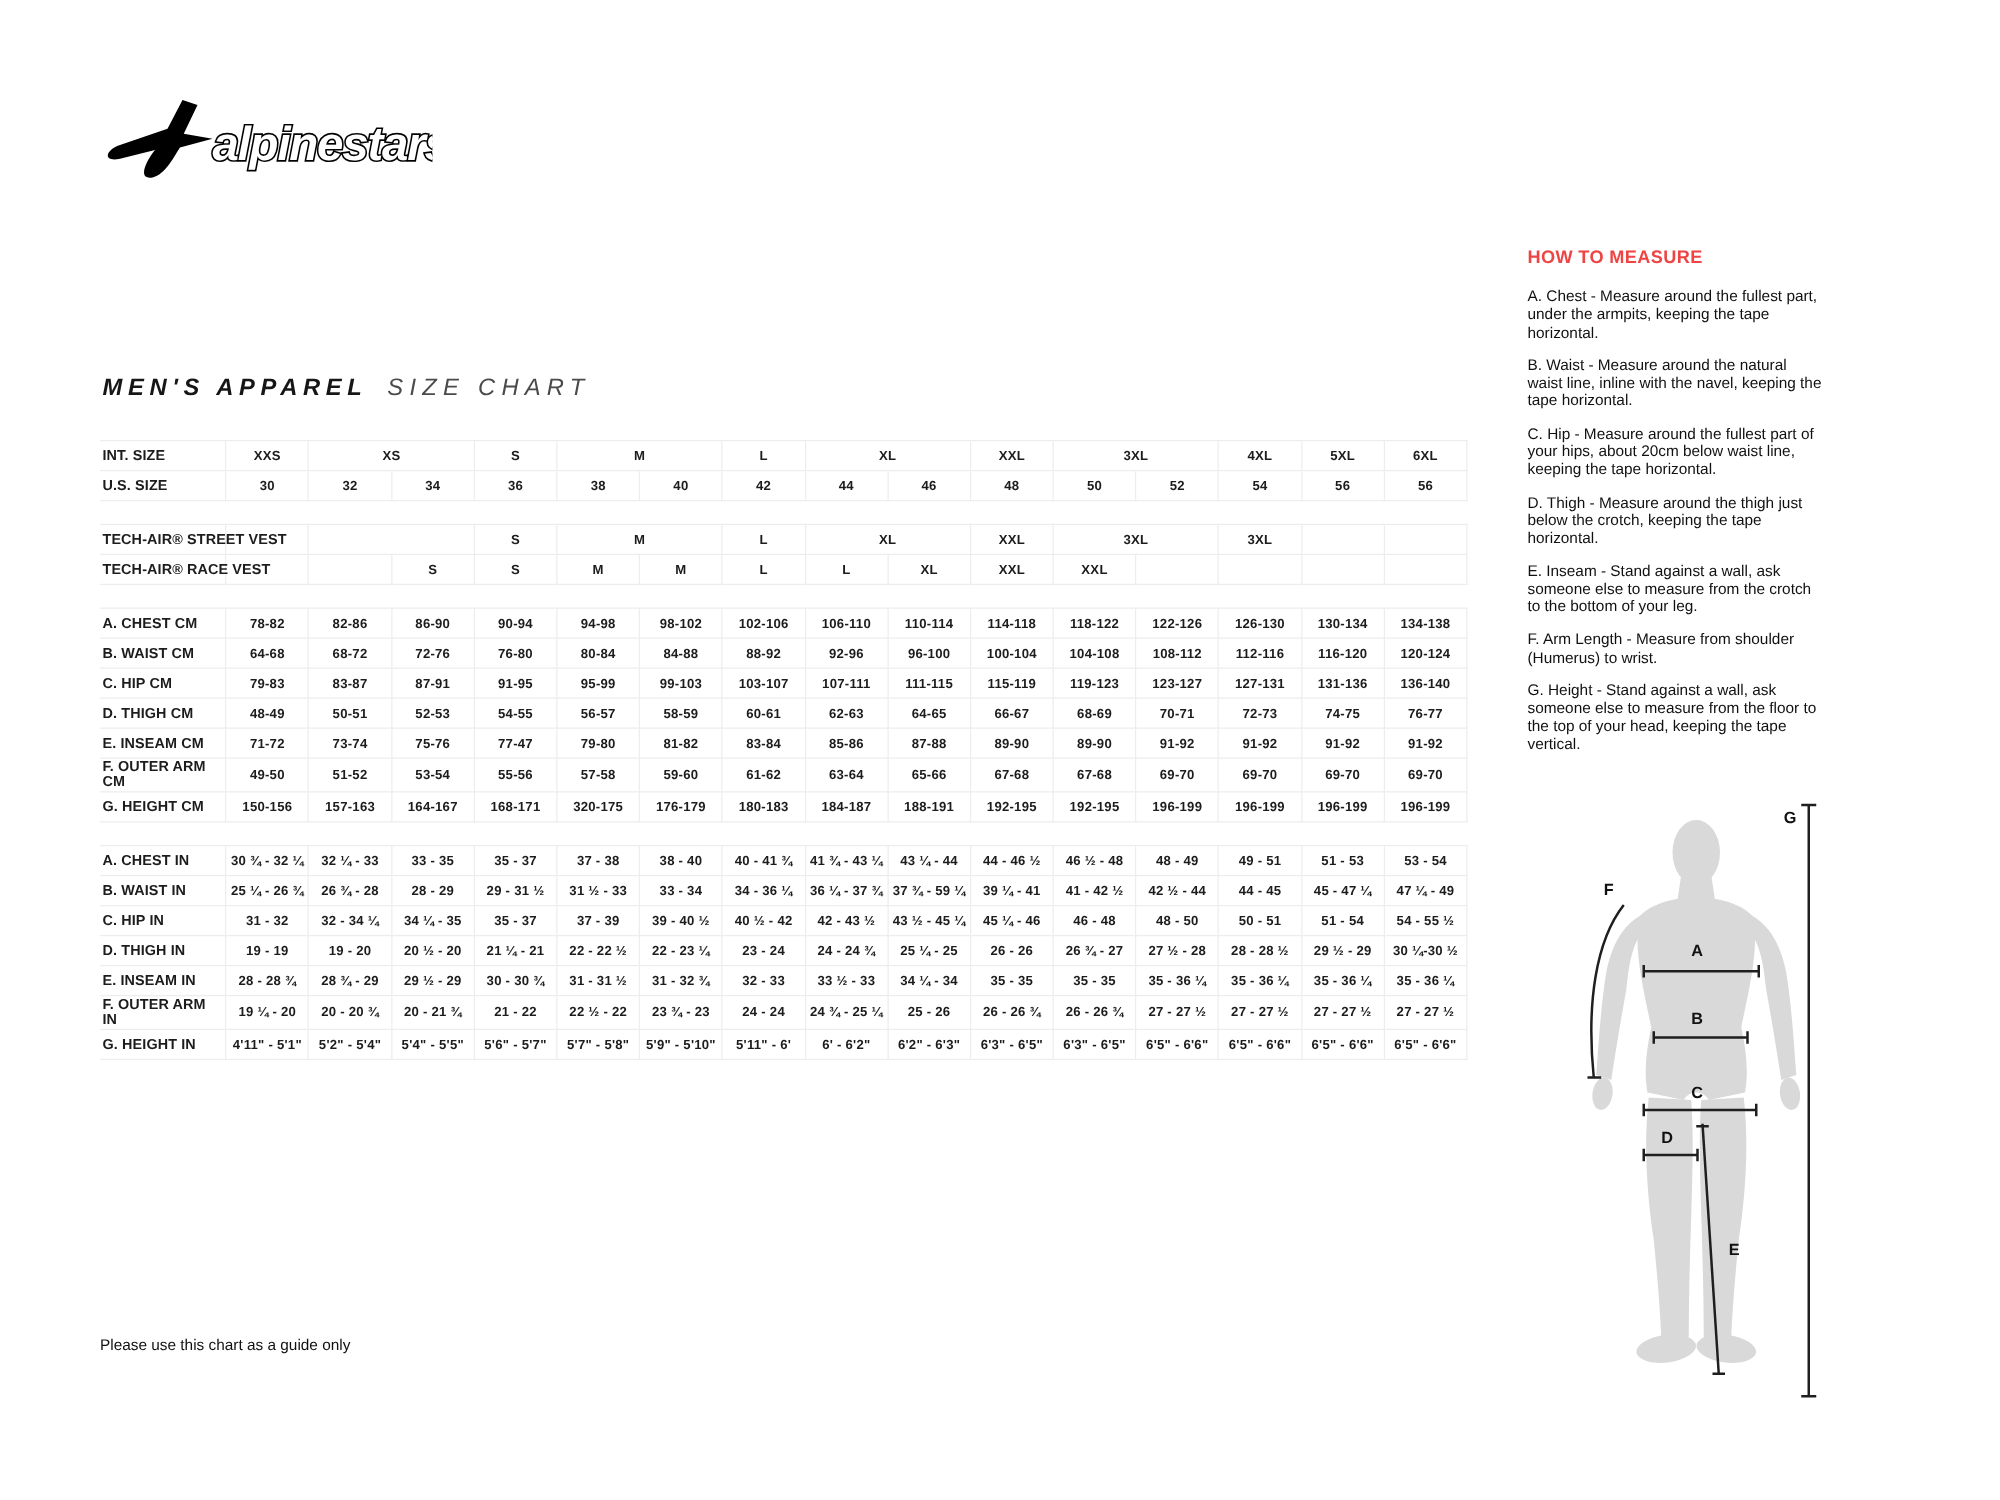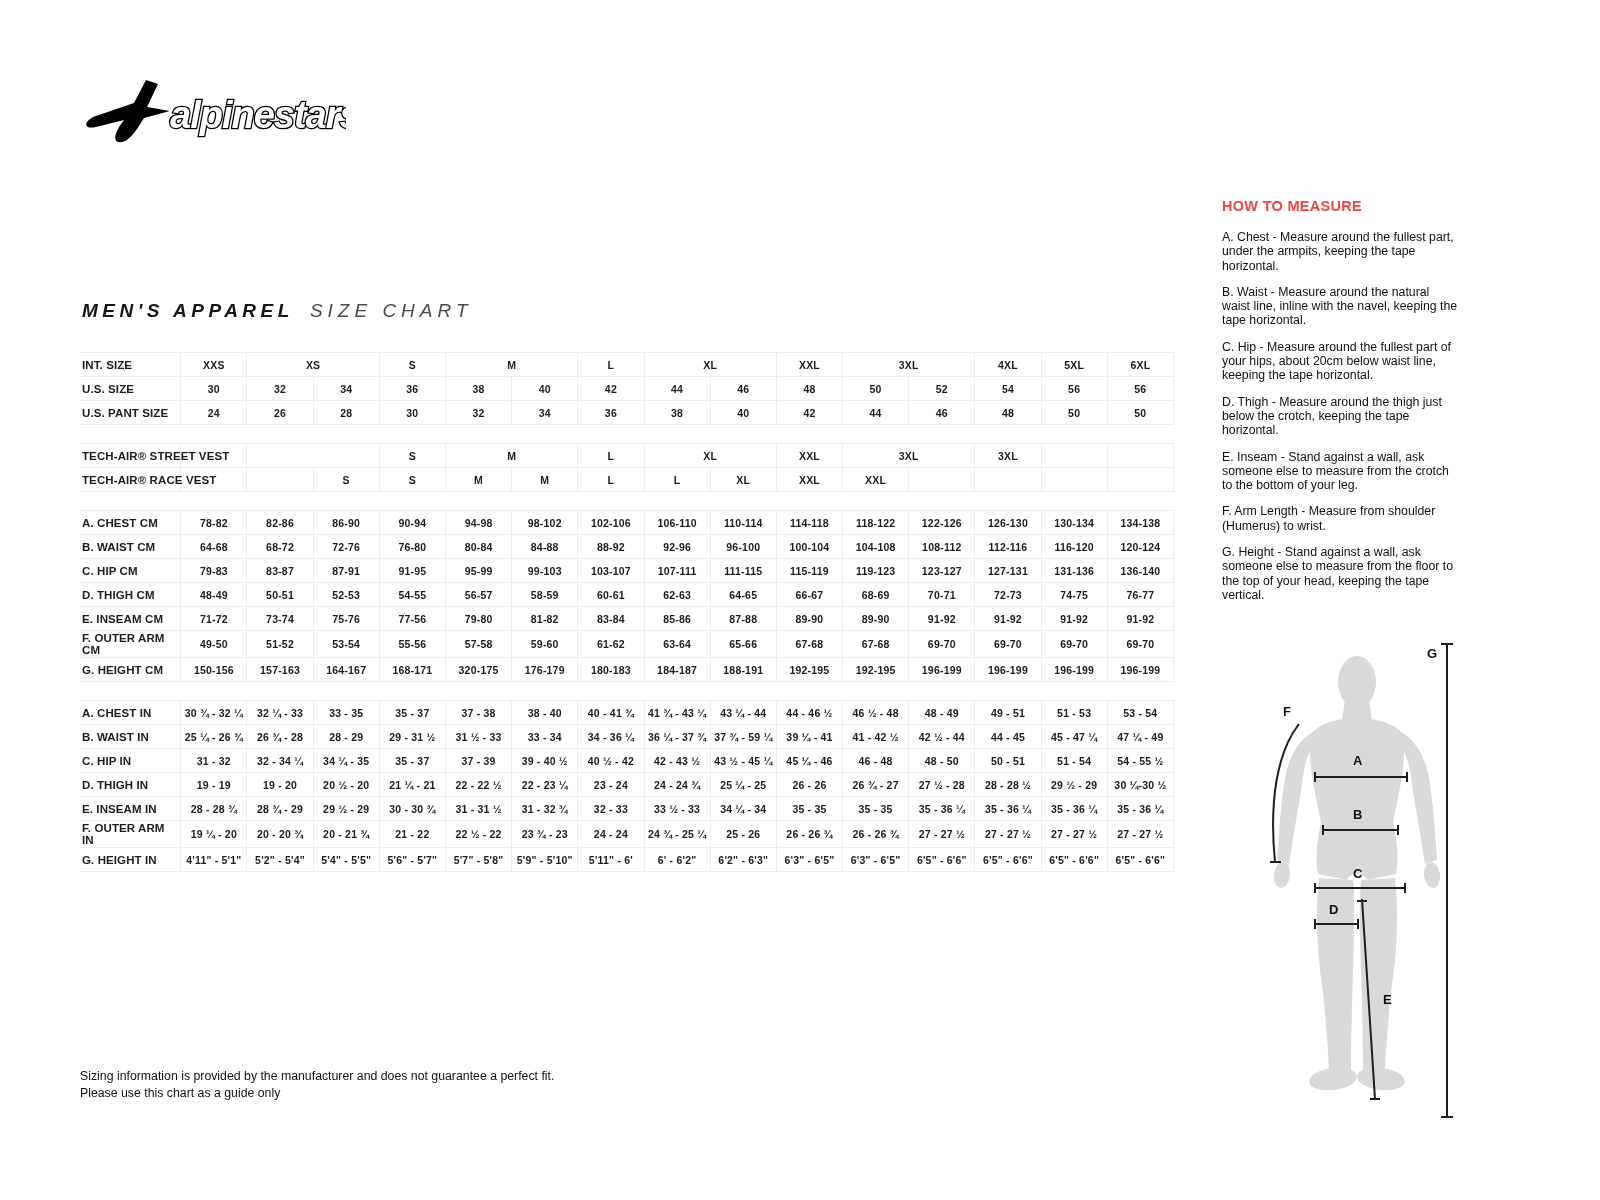--- a/index.html
+++ b/index.html
@@ -89,38 +89,20 @@
           <td>42</td>
           <td>44</td>
           <td>46</td>
           <td>48</td>
           <td>50</td>
           <td>52</td>
           <td>54</td>
           <td>56</td>
           <td>56</td>
         </tr>
-        <tr>
-          <td class="rowlabel">U.S. PANT SIZE</td>
-          <td>24</td>
-          <td>26</td>
-          <td>28</td>
-          <td>30</td>
-          <td>32</td>
-          <td>34</td>
-          <td>36</td>
-          <td>38</td>
-          <td>40</td>
-          <td>42</td>
-          <td>44</td>
-          <td>46</td>
-          <td>48</td>
-          <td>50</td>
-          <td>50</td>
-        </tr>
         <tr class="spacer">
           <td colspan="16"></td>
         </tr>
         <tr>
           <td class="rowlabel">TECH-AIR® STREET VEST</td>
           <td></td>
           <td colspan="2"></td>
           <td>S</td>
           <td colspan="2">M</td>
           <td>L</td>
@@ -222,21 +204,21 @@
           <td>70-71</td>
           <td>72-73</td>
           <td>74-75</td>
           <td>76-77</td>
         </tr>
         <tr>
           <td class="rowlabel">E. INSEAM CM</td>
           <td>71-72</td>
           <td>73-74</td>
           <td>75-76</td>
-          <td>77-56</td>
+          <td>77-47</td>
           <td>79-80</td>
           <td>81-82</td>
           <td>83-84</td>
           <td>85-86</td>
           <td>87-88</td>
           <td>89-90</td>
           <td>89-90</td>
           <td>91-92</td>
           <td>91-92</td>
           <td>91-92</td>
@@ -456,15 +438,14 @@
       <text class="fig-label" x="118" y="256">C</text>
       <text class="fig-label" x="94" y="292">D</text>
       <text class="fig-label" x="148" y="382">E</text>
       <text class="fig-label" x="48" y="94">F</text>
       <text class="fig-label" x="192" y="36">G</text>
     </g>
   </svg>
 </div>
 
 <div class="disclaimer">
-  <div>Sizing information is provided by the manufacturer and does not guarantee a perfect fit.</div>
   <div>Please use this chart as a guide only</div>
 </div>
 
 </body></html>

